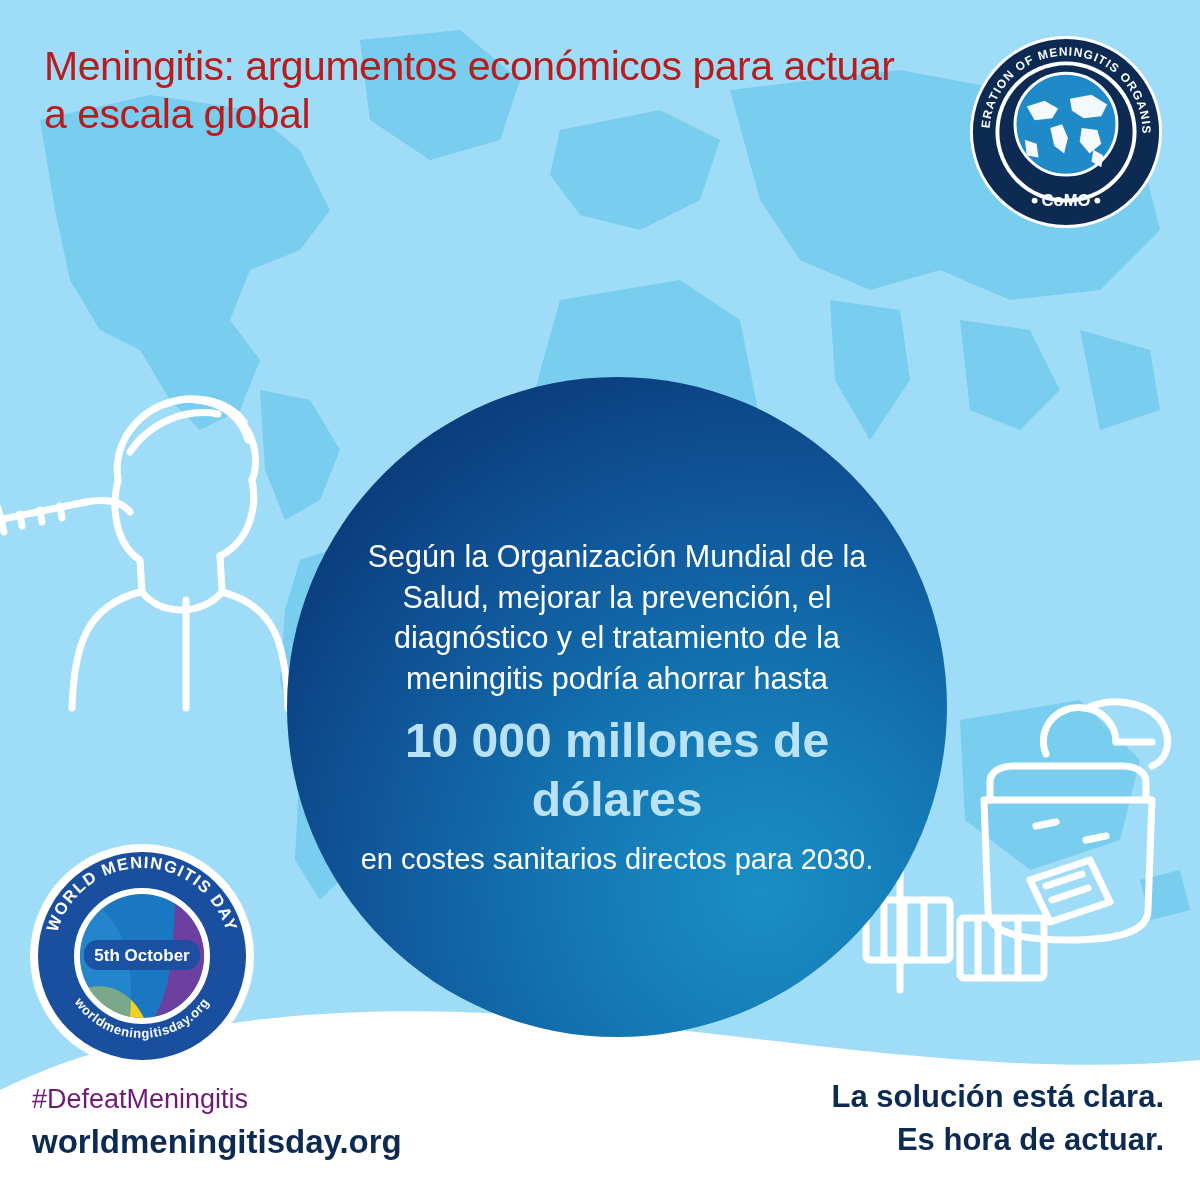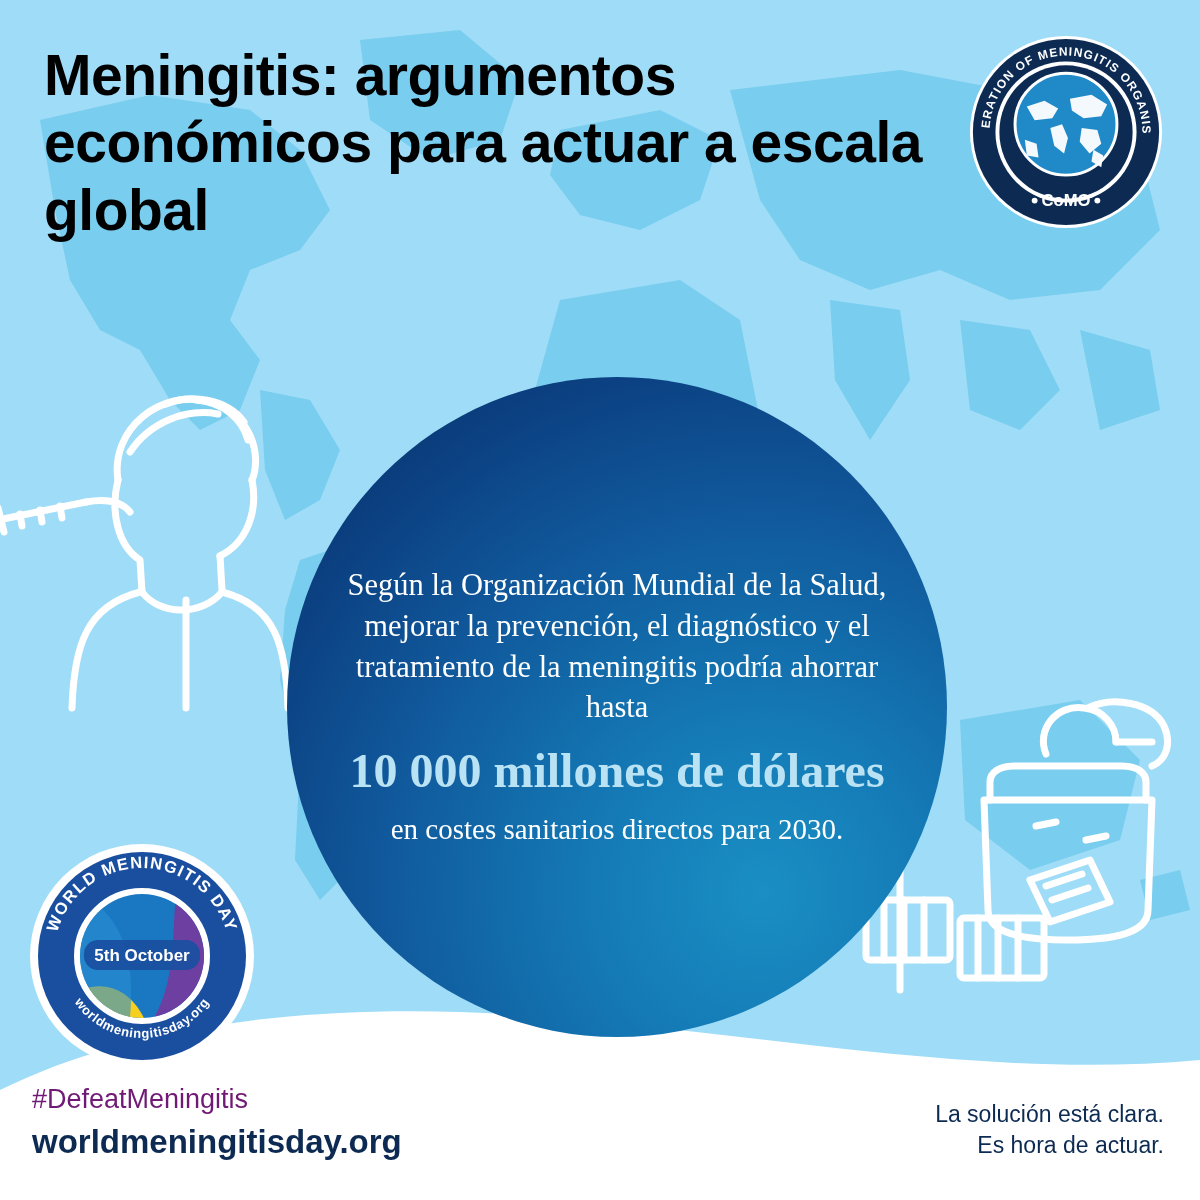--- a/index.html
+++ b/index.html
@@ -26,24 +26,24 @@
   .bottom-wave {
     position: absolute; left: 0; bottom: 0; width: 1200px; height: 260px;
   }
   .bottom-wave svg { display: block; width: 100%; height: 100%; }
 
   
   .headline {
     position: absolute;
     left: 44px; top: 42px;
     width: 880px;
-    color: #000000;
-    font-size: 57px;
+    color: #b91c1c;
+    font-size: 41px;
     line-height: 1.18;
-    font-weight: bold;
+    font-weight: normal;
     letter-spacing: -0.5px;
   }
 
   
   .como-logo {
     position: absolute;
     right: 36px; top: 34px;
     width: 196px; height: 196px;
   }
   .como-logo svg { width: 100%; height: 100%; display: block; }
@@ -55,21 +55,20 @@
     width: 660px; height: 660px;
     border-radius: 50%;
     background: radial-gradient(circle at 72% 78%, #1a8fc4 0%, #1478b4 26%, #10589b 55%, #0b3f80 78%, #0a2f63 100%);
     display: flex;
     flex-direction: column;
     align-items: center;
     justify-content: center;
     color: #ffffff;
     text-align: center;
     padding: 40px 44px;
-    font-family: Liberation Serif, serif;
   }
   .fact-top {
     font-size: 30.5px;
     line-height: 1.33;
     font-weight: 400;
     color: #ffffff;
   }
   .fact-big {
     font-size: 48px;
     font-weight: bold;
@@ -113,22 +112,22 @@
     color: #0d2b52;
     font-size: 33px;
     font-weight: bold;
     line-height: 1.3;
     margin-top: 4px;
   }
   .footer-right {
     position: absolute; right: 36px; bottom: 38px;
     text-align: right;
     color: #0d2b52;
-    font-size: 23px;
-    font-weight: normal;
+    font-size: 31px;
+    font-weight: bold;
     line-height: 1.38;
   }
 </style>
 </head>
 <body>
 
 <div id="poster">
 
   <div class="map-layer">
     <svg viewBox="0 0 1200 1200" preserveAspectRatio="none" aria-hidden="true">

